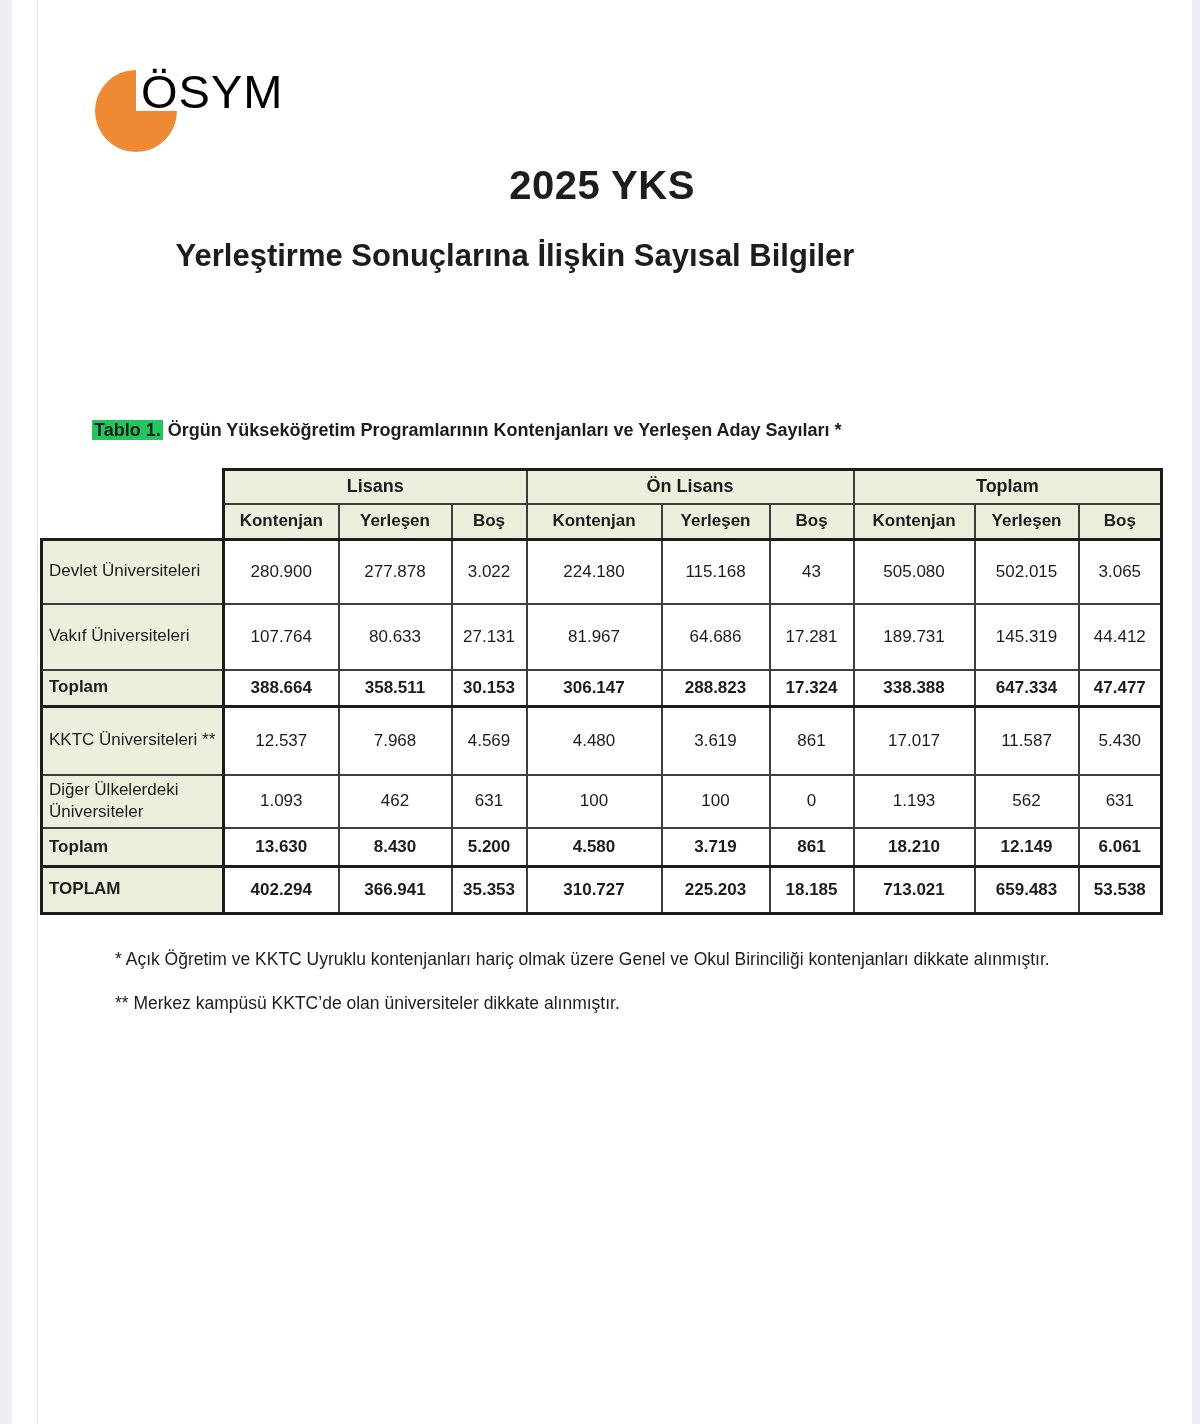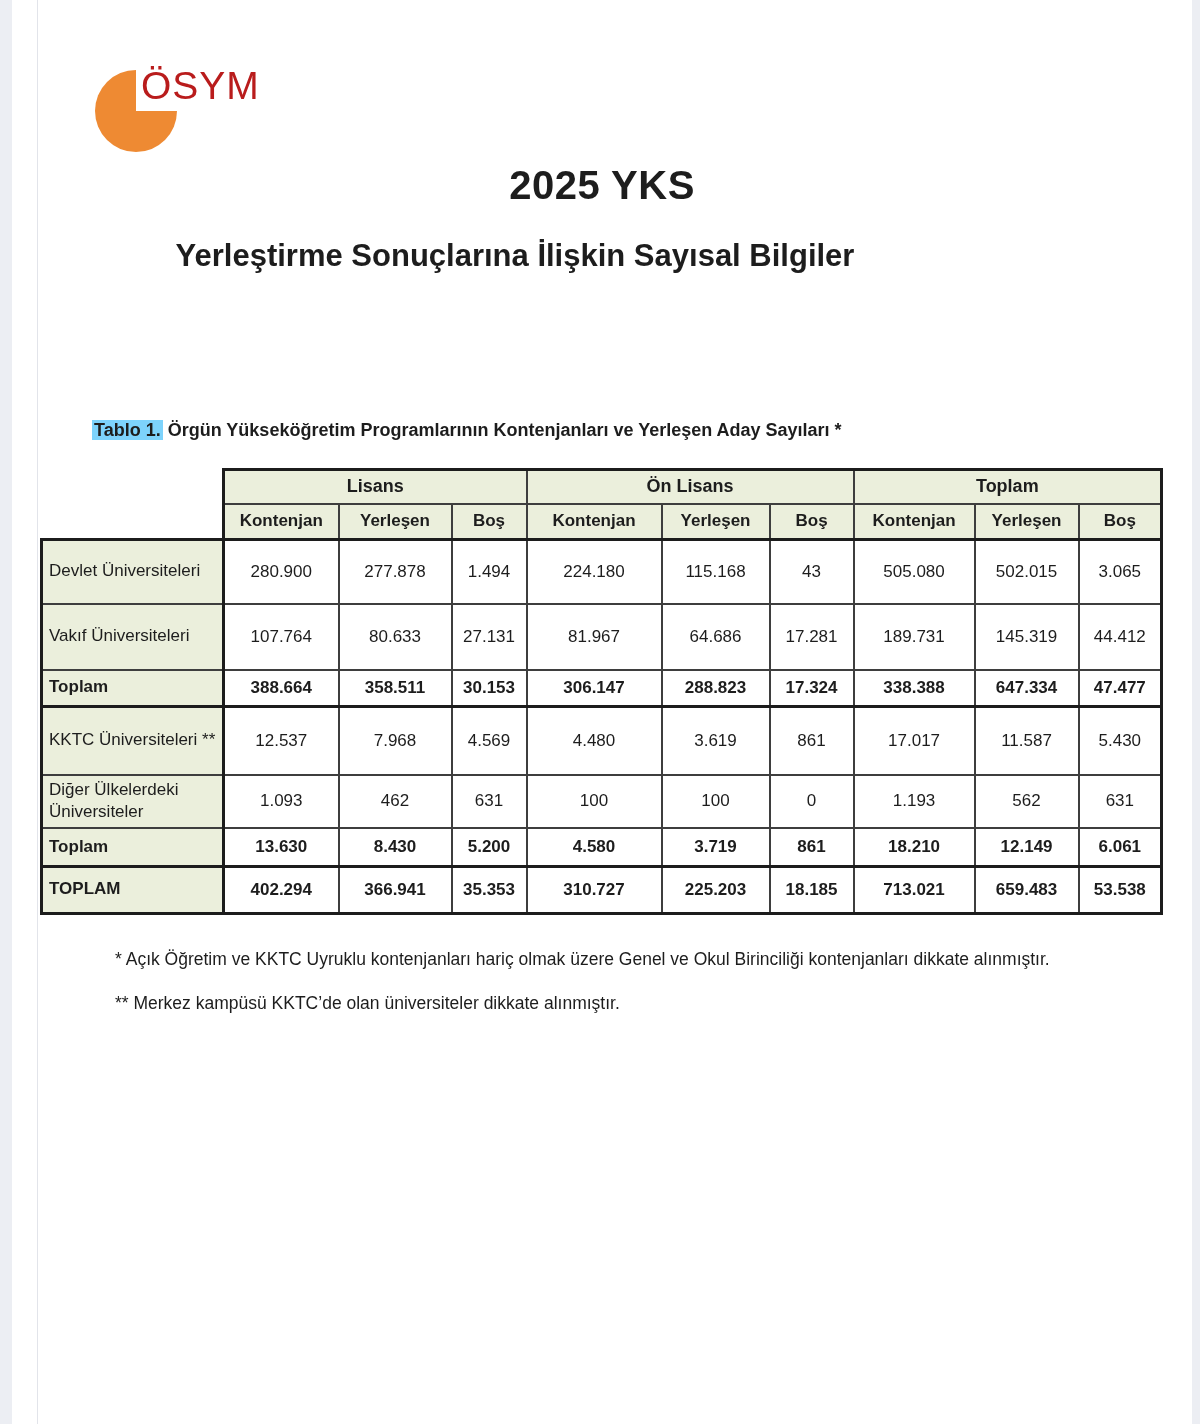--- a/index.html
+++ b/index.html
@@ -27,37 +27,37 @@
     background:#e2e4ea;
   }
   
   .logo{position:absolute;left:83px;top:62px;width:260px;height:92px;}
   .logo-circle{
     position:absolute;left:0;top:8px;width:82px;height:82px;border-radius:50%;
     background:conic-gradient(from 0deg,#ffffff 0deg 90deg,var(--orange) 90deg 360deg);
   }
   .logo-text{
     position:absolute;left:46px;top:2px;
-    font-size:39px;color:#b91c1c;letter-spacing:1px;font-weight:400;
+    font-size:47px;color:#000000;letter-spacing:1px;font-weight:400;
   }
   
   .title{
     position:absolute;top:163px;left:0;width:1180px;text-align:center;
     font-size:40px;font-weight:700;letter-spacing:0.5px;
   }
   .subtitle{
     position:absolute;top:238px;left:0;width:1006px;text-align:center;
     font-size:31px;font-weight:700;
   }
   
   .caption{
     position:absolute;left:80px;top:420px;width:1050px;
     font-size:18px;font-weight:700;
   }
-  .caption .hl{background:#7dd3fc;padding:0 2px;}
+  .caption .hl{background:#22c55e;padding:0 2px;}
   
   .tbl-wrap{position:absolute;left:28px;top:468px;}
   table{border-collapse:collapse;table-layout:fixed;width:1120px;font-size:17px;}
   th,td{overflow:hidden;}
   thead th{
     background:var(--green);
     border:2px solid var(--thin);
     font-weight:700;text-align:center;padding:2px 2px;
   }
   thead tr.group-row{height:34px;}
@@ -144,21 +144,21 @@
           <th>Kontenjan</th>
           <th>Yerleşen</th>
           <th class="sub-last">Boş</th>
         </tr>
       </thead>
       <tbody>
           <tr>
     <th>Devlet Üniversiteleri</th>
     <td>280.900</td>
     <td>277.878</td>
-    <td>1.494</td>
+    <td>3.022</td>
     <td>224.180</td>
     <td>115.168</td>
     <td>43</td>
     <td>505.080</td>
     <td>502.015</td>
     <td>3.065</td>
   </tr>
           <tr>
     <th>Vakıf Üniversiteleri</th>
     <td>107.764</td>

